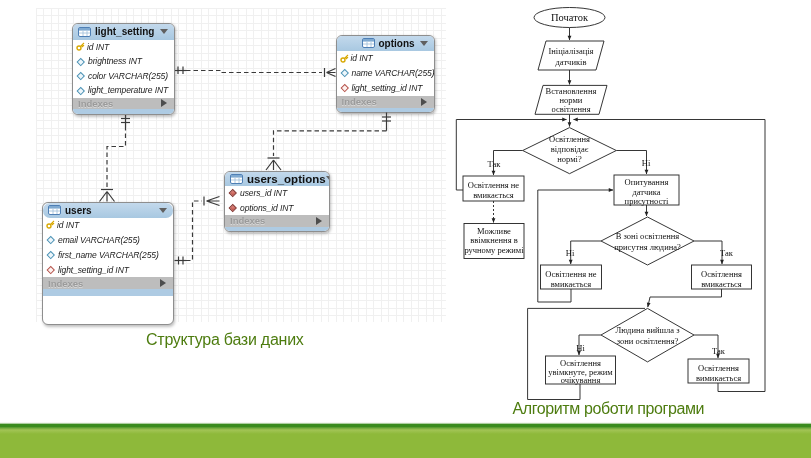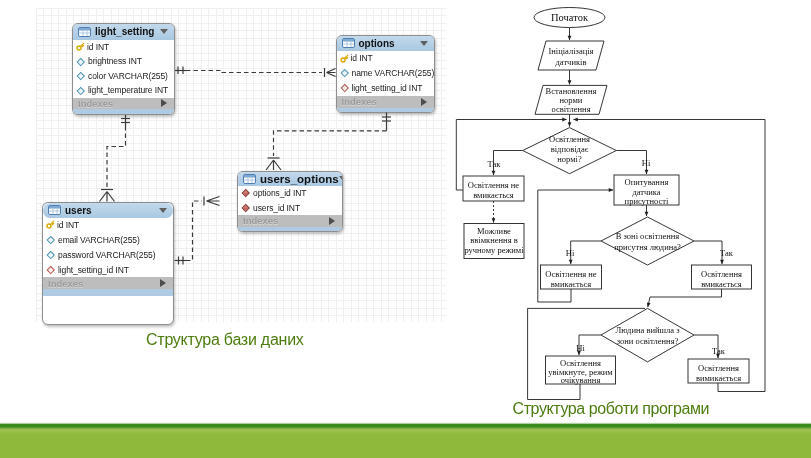--- a/index.html
+++ b/index.html
@@ -11,21 +11,21 @@
     repeating-linear-gradient(to bottom, #f0f0f0 0 1px, transparent 1px 7.5px);}
 
 .tbl{position:absolute;border:1px solid #8e8e8e;border-radius:6px;background:#fff;
   box-shadow:1px 1.5px 3px rgba(0,0,0,.25);overflow:hidden;box-sizing:border-box;}
 .hdr{background:linear-gradient(#c3d9ec,#a8c8e1);display:flex;align-items:center;
   font-weight:bold;font-size:10px;color:#111;}
 .hdr .ticon{margin:0 4px 0 5px;flex:none;}
 .hdr .tri{margin-left:auto;margin-right:6px;width:0;height:0;
   border-left:4px solid transparent;border-right:4px solid transparent;
   border-top:5px solid #606060;}
-.row{display:flex;align-items:center;font-size:8.5px;letter-spacing:-0.1px;color:#1a1a1a;white-space:nowrap;}
+.row{display:flex;align-items:center;font-size:8.5px;letter-spacing:-0.1px;color:#1a1a1a;white-space:nowrap;font-style:italic;}
 .dmark{width:3.5px;height:3.5px;transform:rotate(45deg);margin:0 4.5px 0 5px;flex:none;}
 .dblue{border:1px solid #4b92b4;background:#edf6fb;}
 .dred{border:1px solid #b5524a;background:#fdf2f0;}
 .dfull{border:1px solid #7e2d28;background:radial-gradient(circle at 35% 35%, #e0837a, #b04238);}
 .idx{background:#bdbdbd;color:#9b9b9b;display:flex;align-items:center;
   font-weight:bold;font-size:9.5px;text-shadow:0 1px 0 #d8d8d8;}
 .idx .arr{margin-left:auto;margin-right:7px;width:0;height:0;
   border-top:4px solid transparent;border-bottom:4px solid transparent;
   border-left:6px solid #4d4d4d;}
 .strip{background:#aecbe3;}
@@ -58,21 +58,21 @@
   <div class="row" style="height:14.5px;text-align:center;"><span class="dmark dblue"></span>color VARCHAR(255)</div>
   <div class="row" style="height:14.5px;"><span class="dmark dblue"></span>light_temperature INT</div>
   <div class="idx" style="height:11px;">
       <span style="margin-left:5px;">Indexes</span>
       <span class="arr"></span>
     </div>
   <div class="strip" style="height:8px;"></div>
 </div>
 
 <div class="tbl" style="left:335.5px;top:34.5px;width:99px;height:78px;">
-  <div class="hdr" style="height:15px;">
+  <div class="hdr" style="height:15px;padding-left:20px;">
     <svg class="ticon" width="13" height="10" style="position:static">
       <rect x="0.5" y="0.5" width="12" height="9" rx="1.5" fill="#fff" stroke="#4e7fb5" stroke-width="1"></rect>
       <rect x="1" y="1" width="11" height="2.6" fill="#7fa9d0"></rect>
       <line x1="1" y1="6" x2="12" y2="6" stroke="#9dbcd8" stroke-width="0.8"></line>
       <line x1="5" y1="4" x2="5" y2="9" stroke="#9dbcd8" stroke-width="0.8"></line>
       <line x1="9" y1="4" x2="9" y2="9" stroke="#9dbcd8" stroke-width="0.8"></line>
     </svg>
     <span>options</span>
       <span class="tri"></span>
   </div>
@@ -83,34 +83,34 @@
     </svg>id INT</div>
   <div class="row" style="height:15px;text-align:right;"><span class="dmark dblue"></span>name VARCHAR(255)</div>
   <div class="row" style="height:15px;"><span class="dmark dred"></span>light_setting_id INT</div>
   <div class="idx" style="height:12px;">
       <span style="margin-left:5px;">Indexes</span>
       <span class="arr"></span>
     </div>
   <div class="strip" style="height:6px;"></div>
 </div>
 
-<div class="tbl" style="left:237px;top:170.5px;width:106px;height:61.5px;">
+<div class="tbl" style="left:224px;top:170.5px;width:106px;height:61.5px;">
   <div class="hdr" style="height:14px;font-size:11.5px;">
     <svg class="ticon" width="13" height="10" style="position:static">
       <rect x="0.5" y="0.5" width="12" height="9" rx="1.5" fill="#fff" stroke="#4e7fb5" stroke-width="1"></rect>
       <rect x="1" y="1" width="11" height="2.6" fill="#7fa9d0"></rect>
       <line x1="1" y1="6" x2="12" y2="6" stroke="#9dbcd8" stroke-width="0.8"></line>
       <line x1="5" y1="4" x2="5" y2="9" stroke="#9dbcd8" stroke-width="0.8"></line>
       <line x1="9" y1="4" x2="9" y2="9" stroke="#9dbcd8" stroke-width="0.8"></line>
     </svg>
     <span>users_options</span>
       <span class="tri"></span>
   </div>
+  <div class="row" style="height:14.8px;"><span class="dmark dfull"></span>users_id INT</div>
   <div class="row" style="height:14.8px;"><span class="dmark dfull"></span>options_id INT</div>
-  <div class="row" style="height:14.8px;"><span class="dmark dfull"></span>users_id INT</div>
   <div class="idx" style="height:11.5px;">
       <span style="margin-left:5px;">Indexes</span>
       <span class="arr"></span>
     </div>
   <div class="strip" style="height:6.5px;"></div>
 </div>
 
 <div class="tbl" style="left:42px;top:202px;width:132px;height:122.5px;">
   <div class="hdr" style="height:14.5px;border-radius:7px;">
     <svg class="ticon" width="13" height="10" style="position:static">
@@ -122,21 +122,21 @@
     </svg>
     <span>users</span>
       <span class="tri"></span>
   </div>
   <div class="row" style="height:14.9px;">
     <svg width="9" height="9" style="position:static;margin:0 2px 0 3px" viewBox="0 0 9 9">
       <circle cx="3" cy="6" r="2" fill="none" stroke="#d8a800" stroke-width="1.4"></circle>
       <path d="M4.5 4.5 L8 1 M6.5 2.5 L8 4 M5.5 3.5 L7 5" stroke="#d8a800" stroke-width="1.1" fill="none"></path>
     </svg>id INT</div>
   <div class="row" style="height:14.9px;align-items:center;"><span class="dmark dblue"></span>email VARCHAR(255)</div>
-  <div class="row" style="height:14.9px;"><span class="dmark dblue"></span>password VARCHAR(255)</div>
+  <div class="row" style="height:14.9px;"><span class="dmark dblue"></span>first_name VARCHAR(255)</div>
   <div class="row" style="height:14.9px;"><span class="dmark dred"></span>light_setting_id INT</div>
   <div class="idx" style="height:12px;">
       <span style="margin-left:5px;">Indexes</span>
       <span class="arr"></span>
     </div>
   <div class="strip" style="height:6.5px;"></div>
 </div>
 
 <svg width="460" height="340" viewBox="0 0 460 340">
   <g stroke="#3a3a3a" stroke-width="1.2" fill="none">
@@ -253,16 +253,16 @@
     <text x="494" y="167">Так</text>
     <text x="646" y="166">Ні</text>
     <text x="570" y="256">Ні</text>
     <text x="726.5" y="256">Так</text>
     <text x="580.5" y="351">Ні</text>
     <text x="718.5" y="354">Так</text>
   </g>
 </svg>
 
 <div class="cap" style="left:146px;top:330.7px;font-size:16px;letter-spacing:-0.25px;">Структура бази даних</div>
-<div class="cap" style="left:512.5px;top:399.5px;font-size:16px;letter-spacing:-0.4px;">Структура роботи програми</div>
+<div class="cap" style="left:512.5px;top:399.5px;font-size:16px;letter-spacing:-0.4px;">Алгоритм роботи програми</div>
 
 <div style="position:absolute;left:0;top:422px;width:811px;height:36px;
   background:linear-gradient(#fff 0,#e8f0e2 1px,#3a8b1e 2.5px,#3a8b1e 4.5px,#6ea73c 6px,#a2c455 8px,#8eb93a 12px,#8eb93a 100%);"></div>
 
 </body></html>

